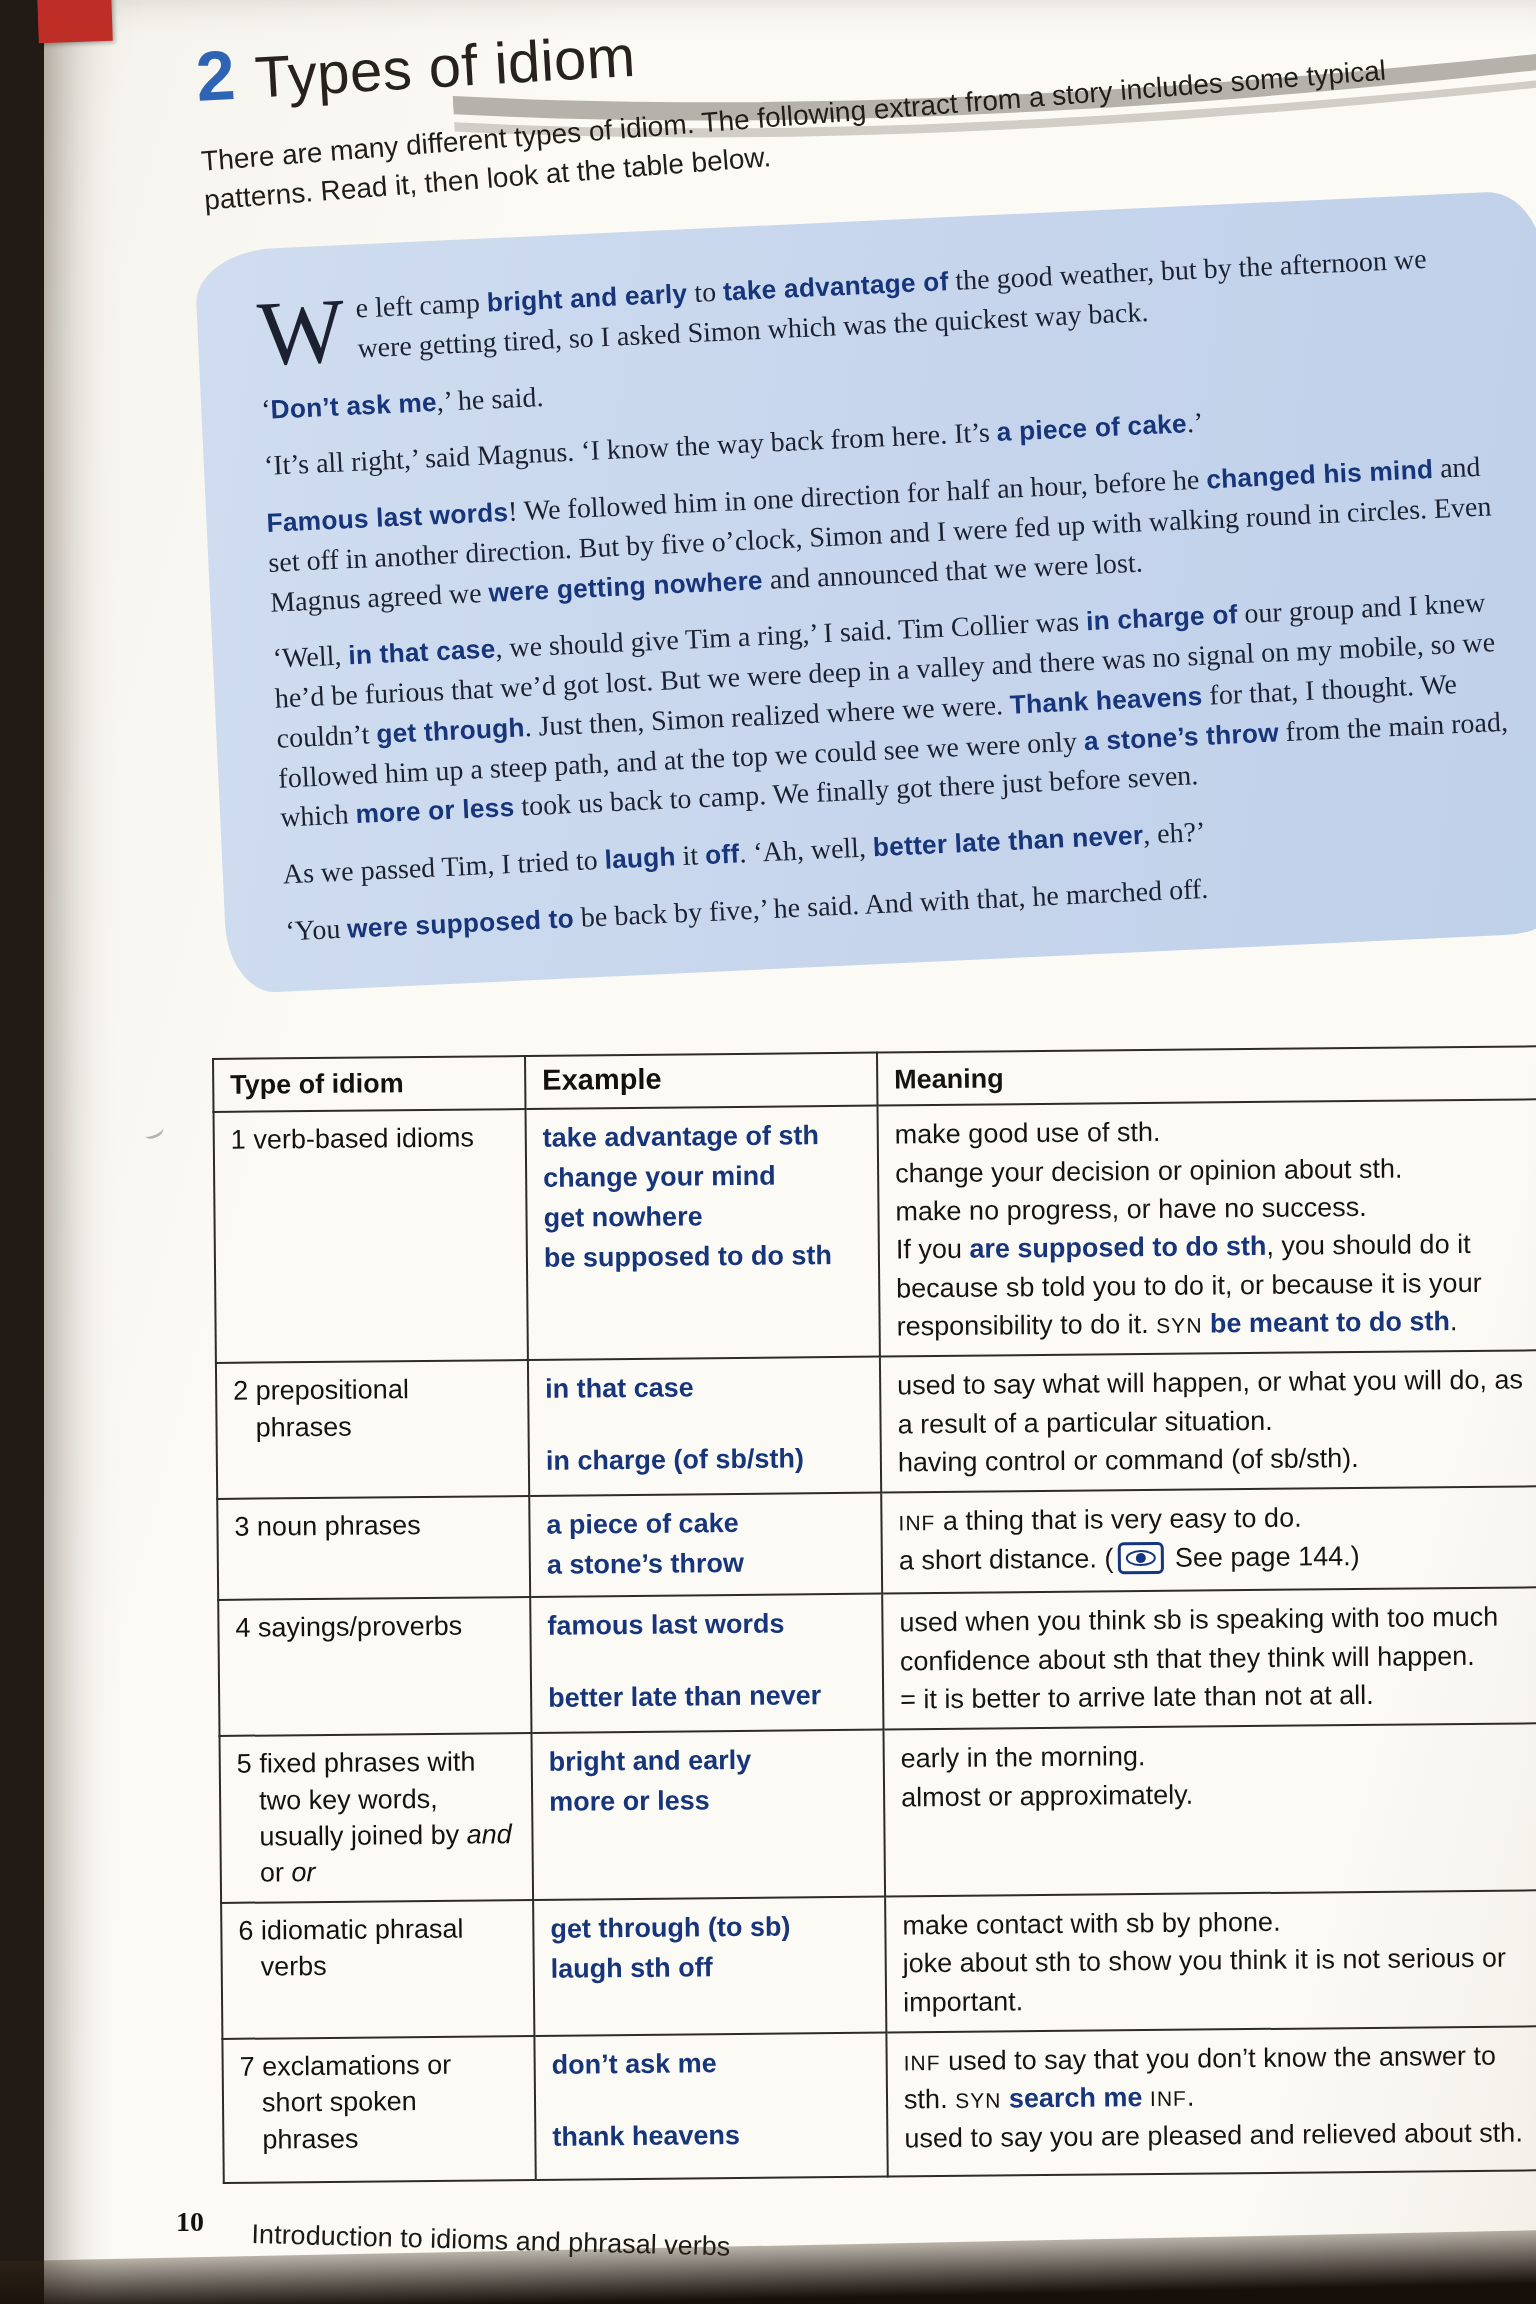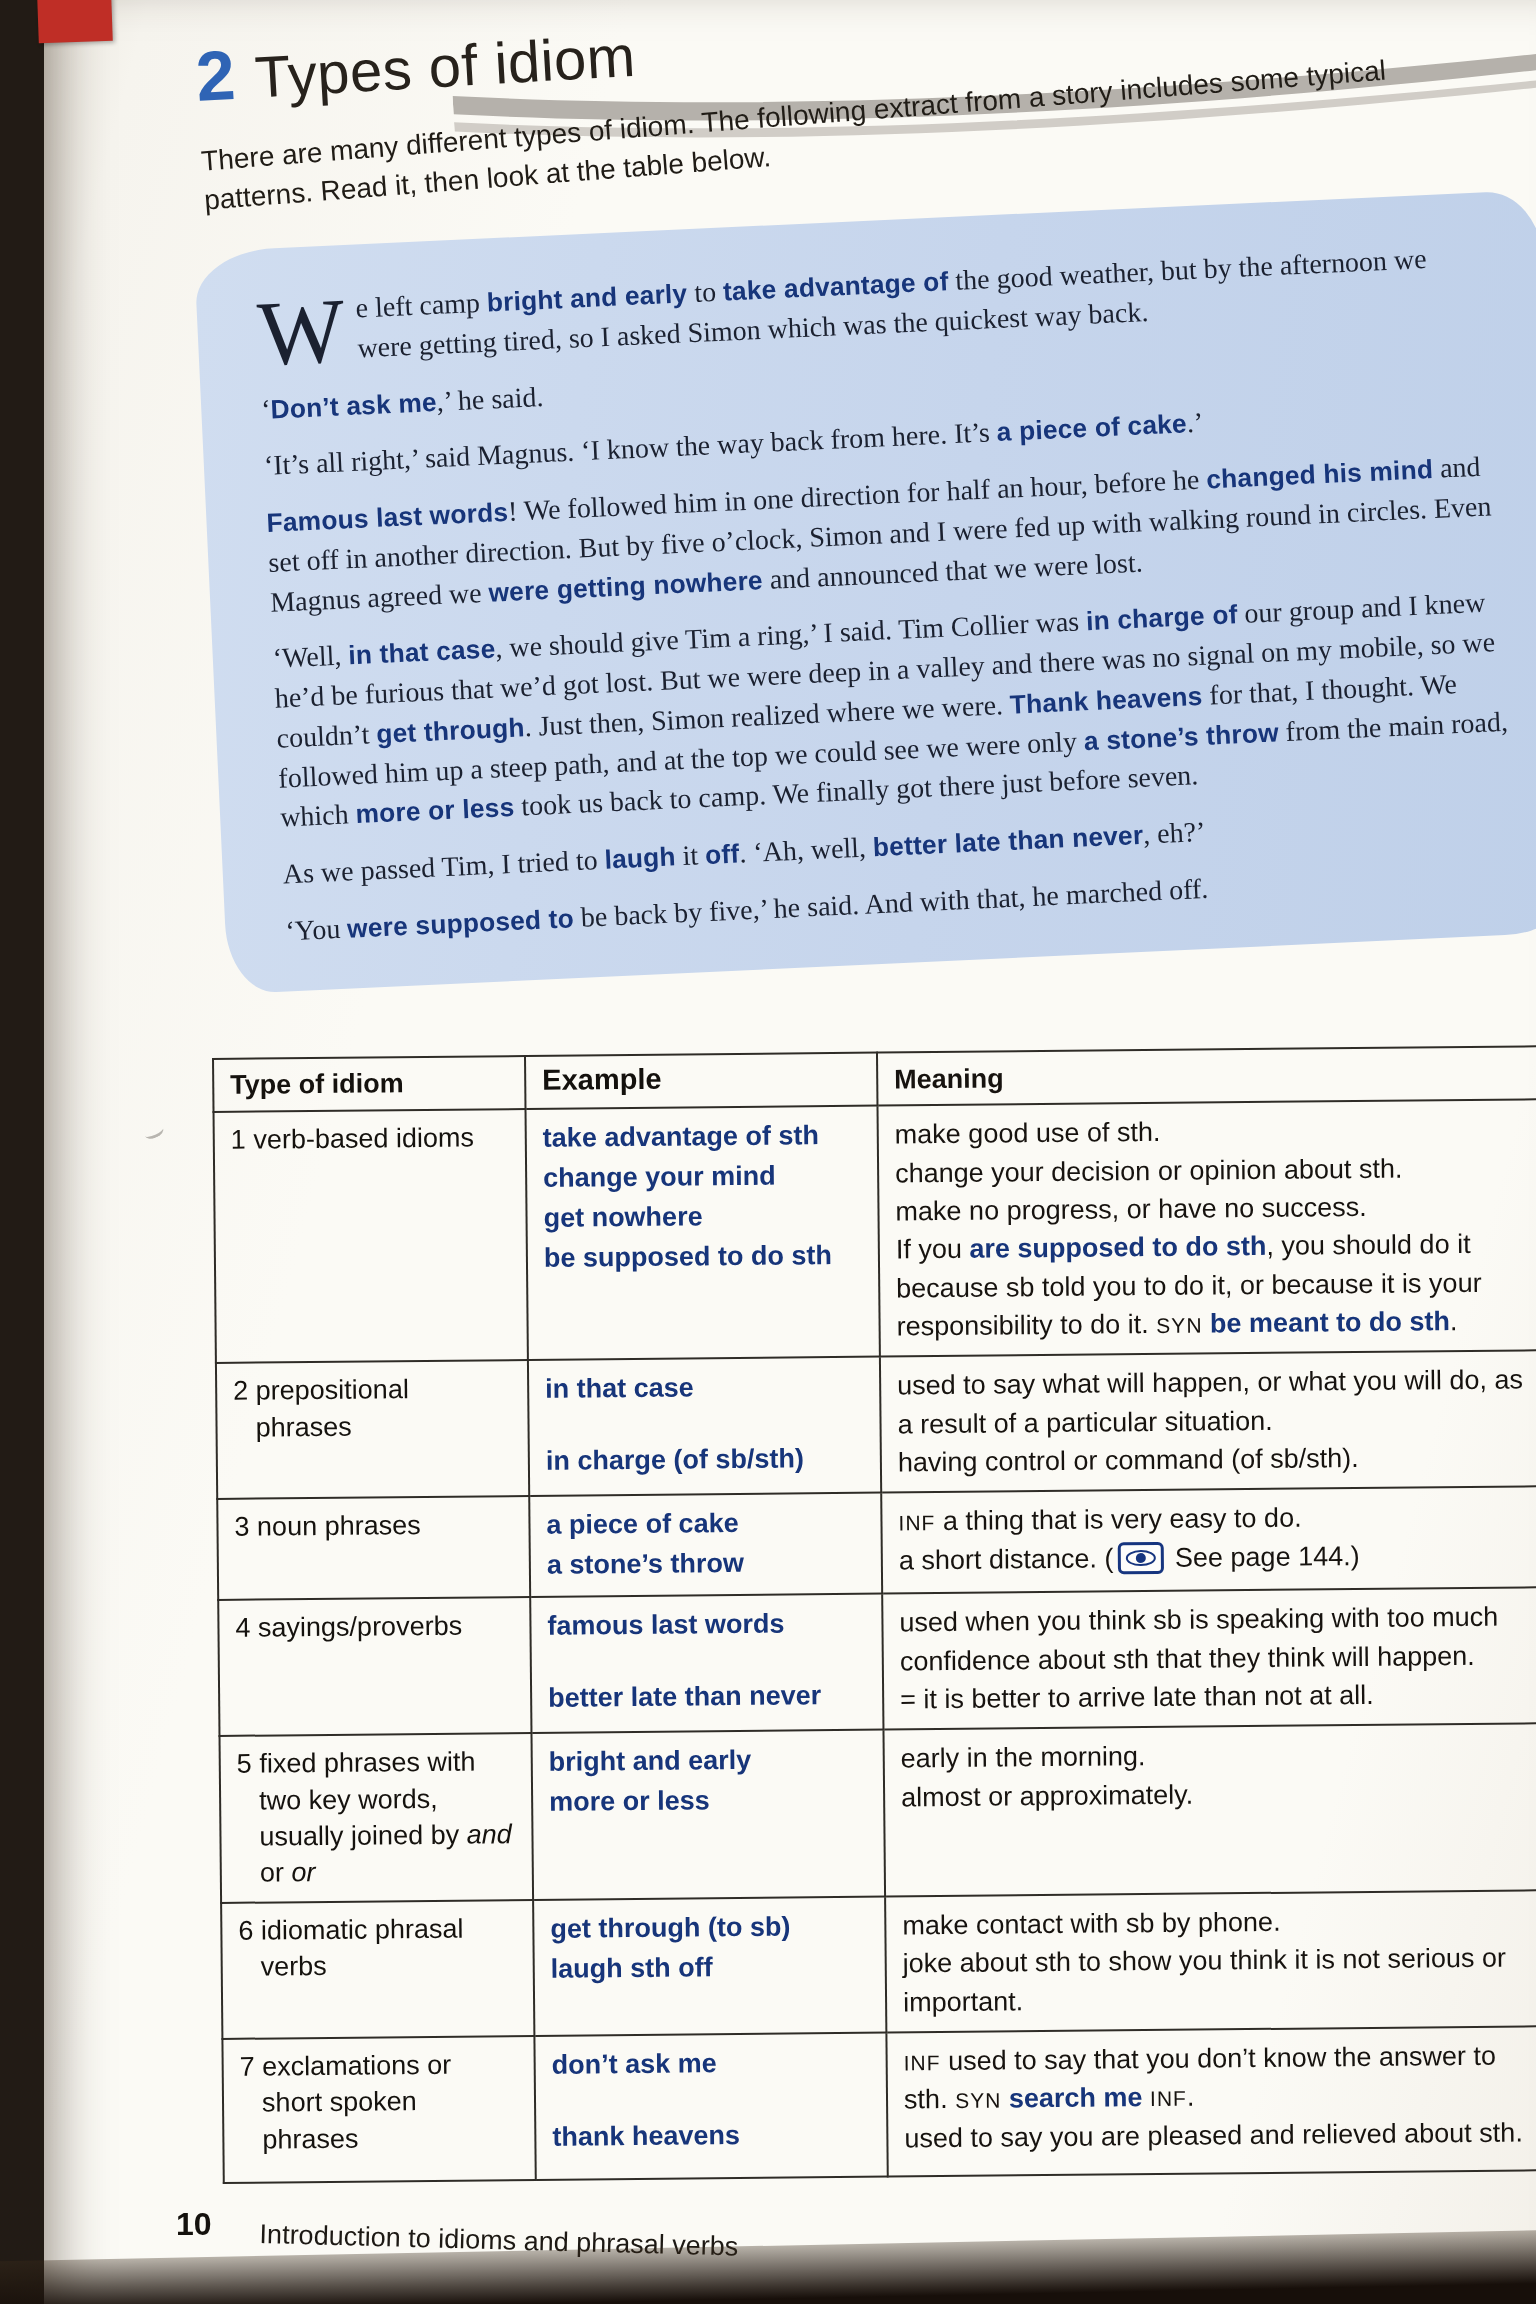--- a/index.html
+++ b/index.html
@@ -106,21 +106,21 @@
     content:''; position:absolute; left:5px; right:5px; top:5px; bottom:5px;
     border:2px solid #16357f; border-radius:50%;
   }
   .eye-box::after {
     content:''; position:absolute; left:50%; top:50%; width:10px; height:10px;
     margin:-5px 0 0 -5px; background:#16357f; border-radius:50%;
   }
 
   
   .footer { position:absolute; left:132px; top:2206px; display:flex; gap:48px; }
-  .page-num { font-size:32px; font-weight:bold; color:#14110d; }
+  .page-num { font-size:28px; font-weight:bold; color:#14110d;font-family:Liberation Serif, serif; }
   .footer-label {
     font-size:27px; color:#1d1914; margin-top:13px;
     transform:rotate(1.5deg); transform-origin:left top;
   }
 
   
   .margin-mark {
     position:absolute; left:100px; top:1126px; width:20px; height:12px;
     border-bottom:3px solid #8d8a84; border-radius:50%;
     transform:rotate(-24deg); opacity:.6;

